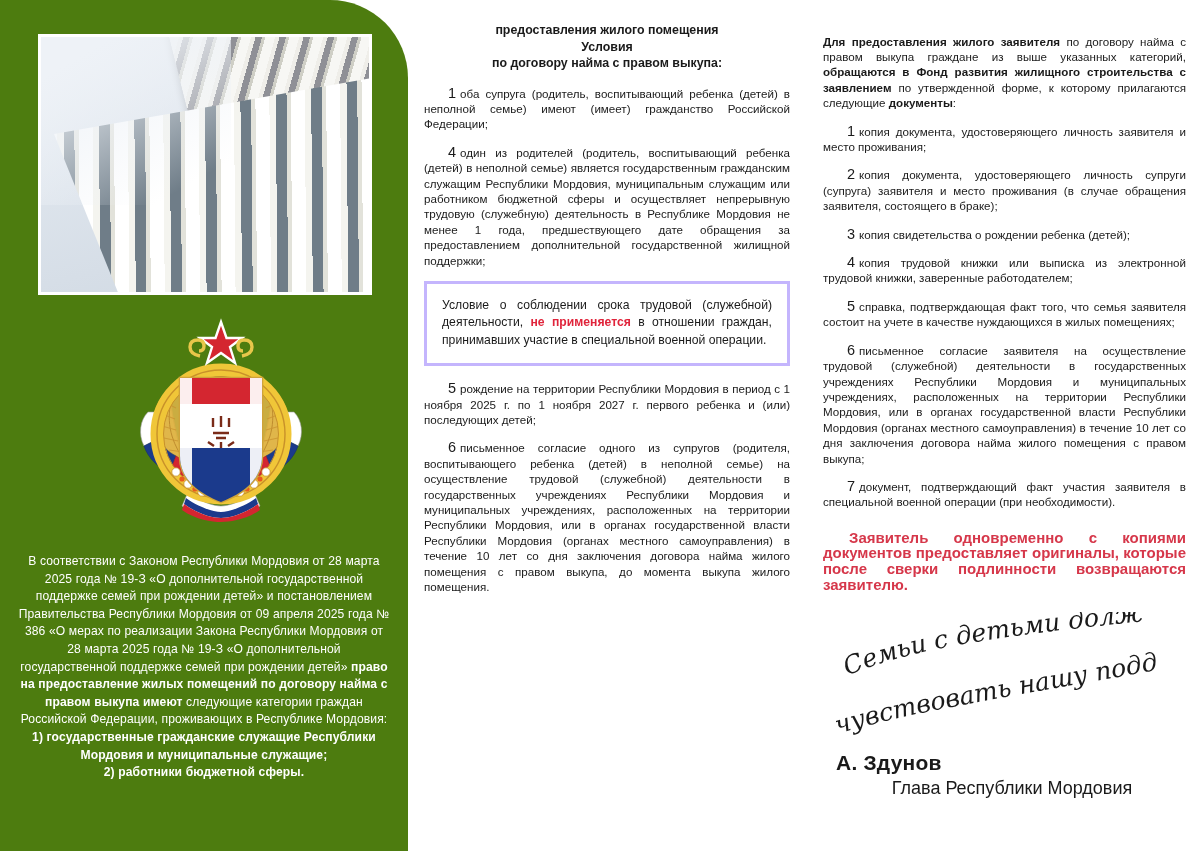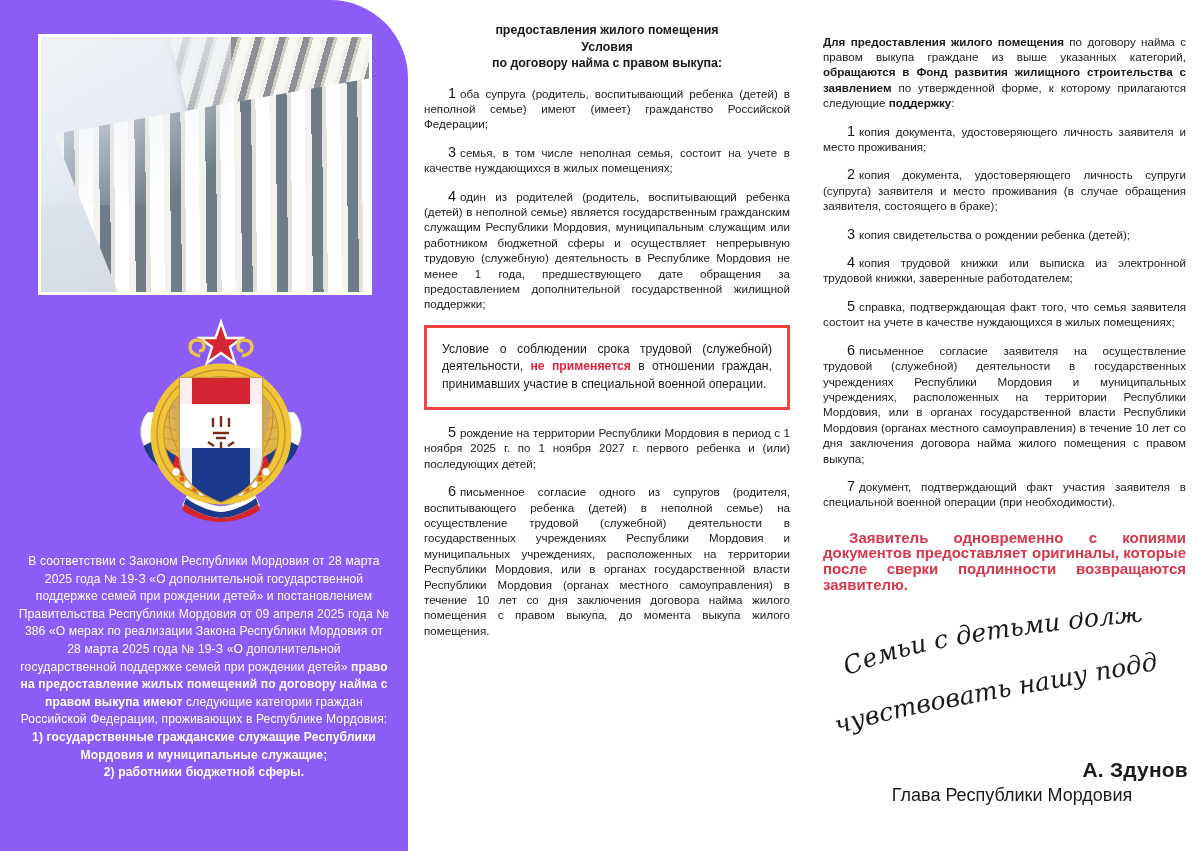--- a/index.html
+++ b/index.html
@@ -16,21 +16,21 @@
     color: #1a1a1a;
   }
 
   
   .red-panel {
     position: absolute;
     left: 0;
     top: 0;
     width: 408px;
     height: 851px;
-    background: #8b5cf6;
+    background: #4d7c0f;
     border-top-right-radius: 78px;
     overflow: hidden;
   }
 
   .photo-frame {
     position: absolute;
     left: 38px;
     top: 34px;
     width: 334px;
     height: 261px;
@@ -171,21 +171,21 @@
   .para {
     text-align: justify;
     font-size: 11.6px;
     line-height: 15.4px;
     margin-bottom: 13px;
   }
   .para b { font-weight: 700; }
 
   
   .callout {
-    border: 3px solid #ef4444;
+    border: 3px solid #c4b5fd;
     padding: 13px 15px 14px 15px;
     margin: 4px 0 15px 0;
     box-sizing: border-box;
   }
   .callout p {
     margin: 0;
     text-align: justify;
     font-size: 12.2px;
     line-height: 17.4px;
   }
@@ -211,25 +211,25 @@
     left: 836px;
     top: 612px;
     width: 352px;
   }
   .sig-script {
     width: 352px;
     height: 128px;
     display: block;
   }
   .sig-name {
-    text-align: right;
+    text-align: left;
     font-weight: 700;
     font-size: 21px;
     letter-spacing: .01em;
-    margin-top: 18px;
+    margin-top: 11px;
   }
   .sig-role {
     text-align: center;
     font-size: 18px;
     margin-top: 3px;
   }
 </style>
 </head>
 <body>
 
@@ -355,44 +355,41 @@
     <div>предоставления жилого помещения</div>
     <div>Условия</div>
     <div>по договору найма с правом выкупа:</div>
   </div>
 
   <p class="clause">
     <span class="num">1</span><span>оба супруга (родитель, воспитывающий ребенка (детей) в неполной семье) имеют (имеет) гражданство Российской Федерации;</span>
   </p>
 
 
-  <p class="clause">
-    <span class="num">3</span><span>семья, в том числе неполная семья, состоит на учете в качестве нуждающихся в жилых помещениях;</span>
-  </p>
 
   <p class="clause">
     <span class="num">4</span><span>один из родителей (родитель, воспитывающий ребенка (детей) в неполной семье) является государственным гражданским служащим Республики Мордовия, муниципальным служащим или работником бюджетной сферы и осуществляет непрерывную трудовую (служебную) деятельность в Республике Мордовия не менее 1 года, предшествующего дате обращения за предоставлением дополнительной государственной жилищной поддержки;</span>
   </p>
 
   <div class="callout">
     <p><span>Условие о соблюдении срока трудовой (служебной) деятельности, </span><span class="hl">не применяется</span><span> в отношении граждан, принимавших участие в специальной военной операции.</span></p>
   </div>
 
   <p class="clause">
     <span class="num">5</span><span>рождение на территории Республики Мордовия в период с 1 ноября 2025 г. по 1 ноября 2027 г. первого ребенка и (или) последующих детей;</span>
   </p>
 
   <p class="clause">
     <span class="num">6</span><span>письменное согласие одного из супругов (родителя, воспитывающего ребенка (детей) в неполной семье) на осуществление трудовой (служебной) деятельности в государственных учреждениях Республики Мордовия и муниципальных учреждениях, расположенных на территории Республики Мордовия, или в органах государственной власти Республики Мордовия (органах местного самоуправления) в течение 10 лет со дня заключения договора найма жилого помещения с правом выкупа, до момента выкупа жилого помещения.</span>
   </p>
 </div>
 
 <div class="col-right">
 
-  <p class="para"><b>Для предоставления жилого помещения</b><span> по договору найма с правом выкупа граждане из выше указанных категорий, </span><b>обращаются в Фонд развития жилищного строительства с заявлением</b><span> по утвержденной форме, к которому прилагаются следующие </span><b>поддержку</b><span>:</span></p>
+  <p class="para"><b>Для предоставления жилого заявителя</b><span> по договору найма с правом выкупа граждане из выше указанных категорий, </span><b>обращаются в Фонд развития жилищного строительства с заявлением</b><span> по утвержденной форме, к которому прилагаются следующие </span><b>документы</b><span>:</span></p>
 
   <p class="clause">
     <span class="num">1</span><span>копия документа, удостоверяющего личность заявителя и место проживания;</span>
   </p>
 
   <p class="clause">
     <span class="num">2</span><span>копия документа, удостоверяющего личность супруги (супруга) заявителя и место проживания (в случае обращения заявителя, состоящего в браке);</span>
   </p>
 
   <p class="clause">

